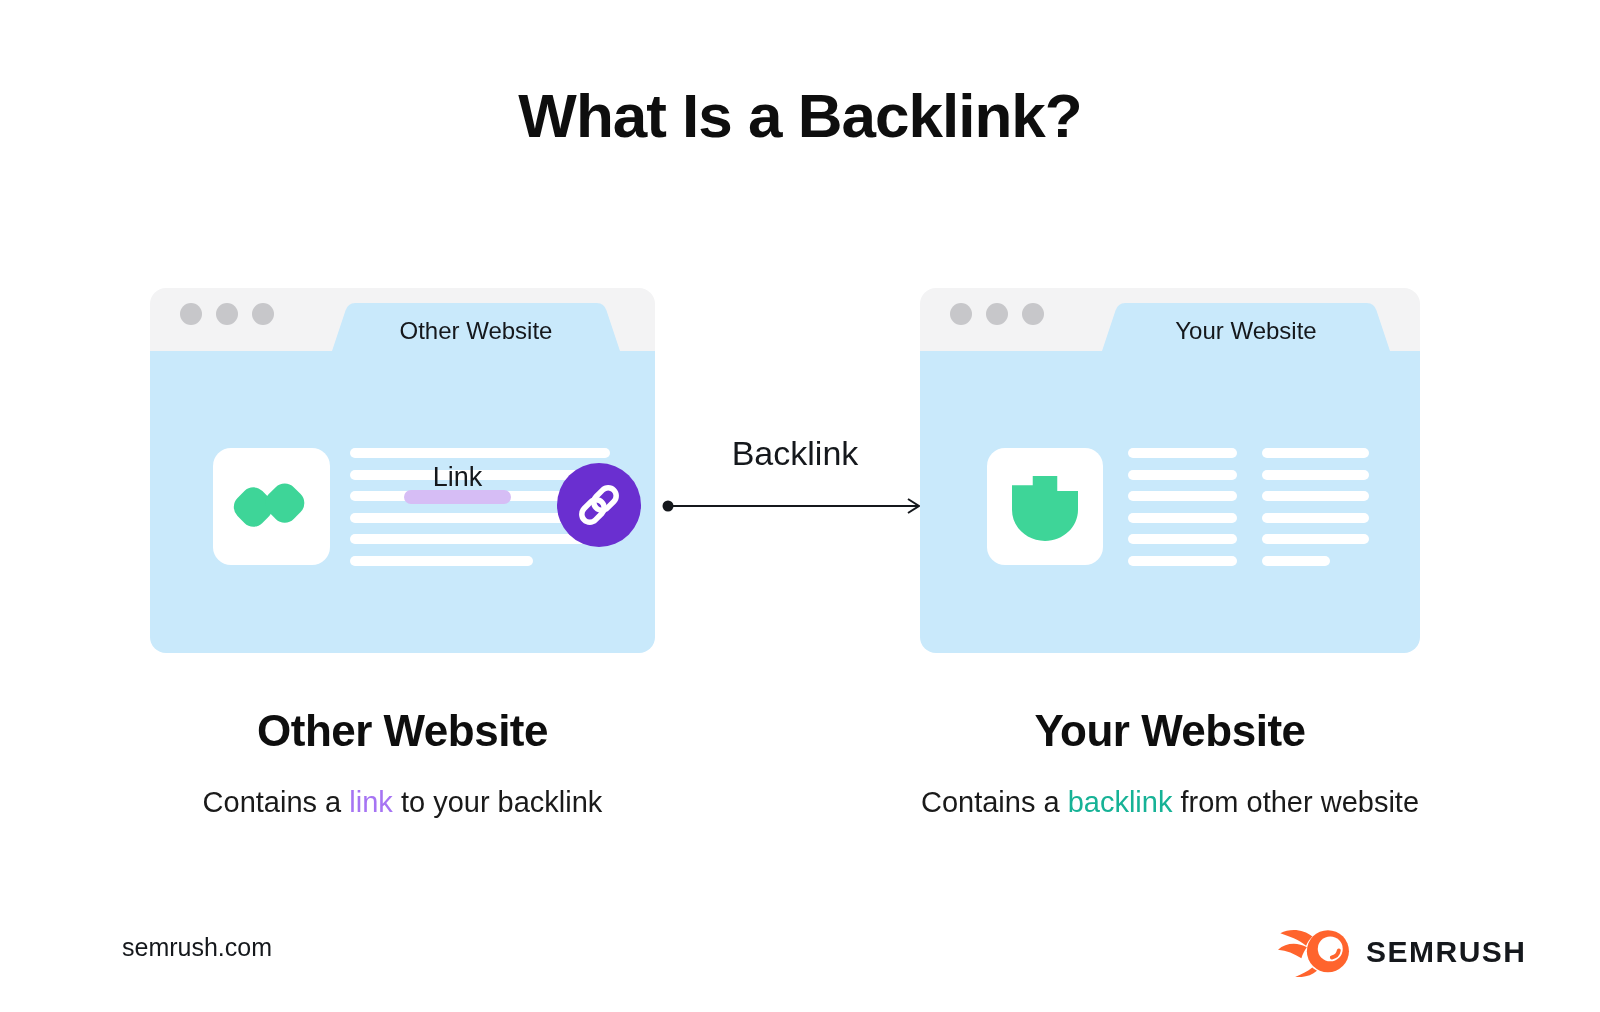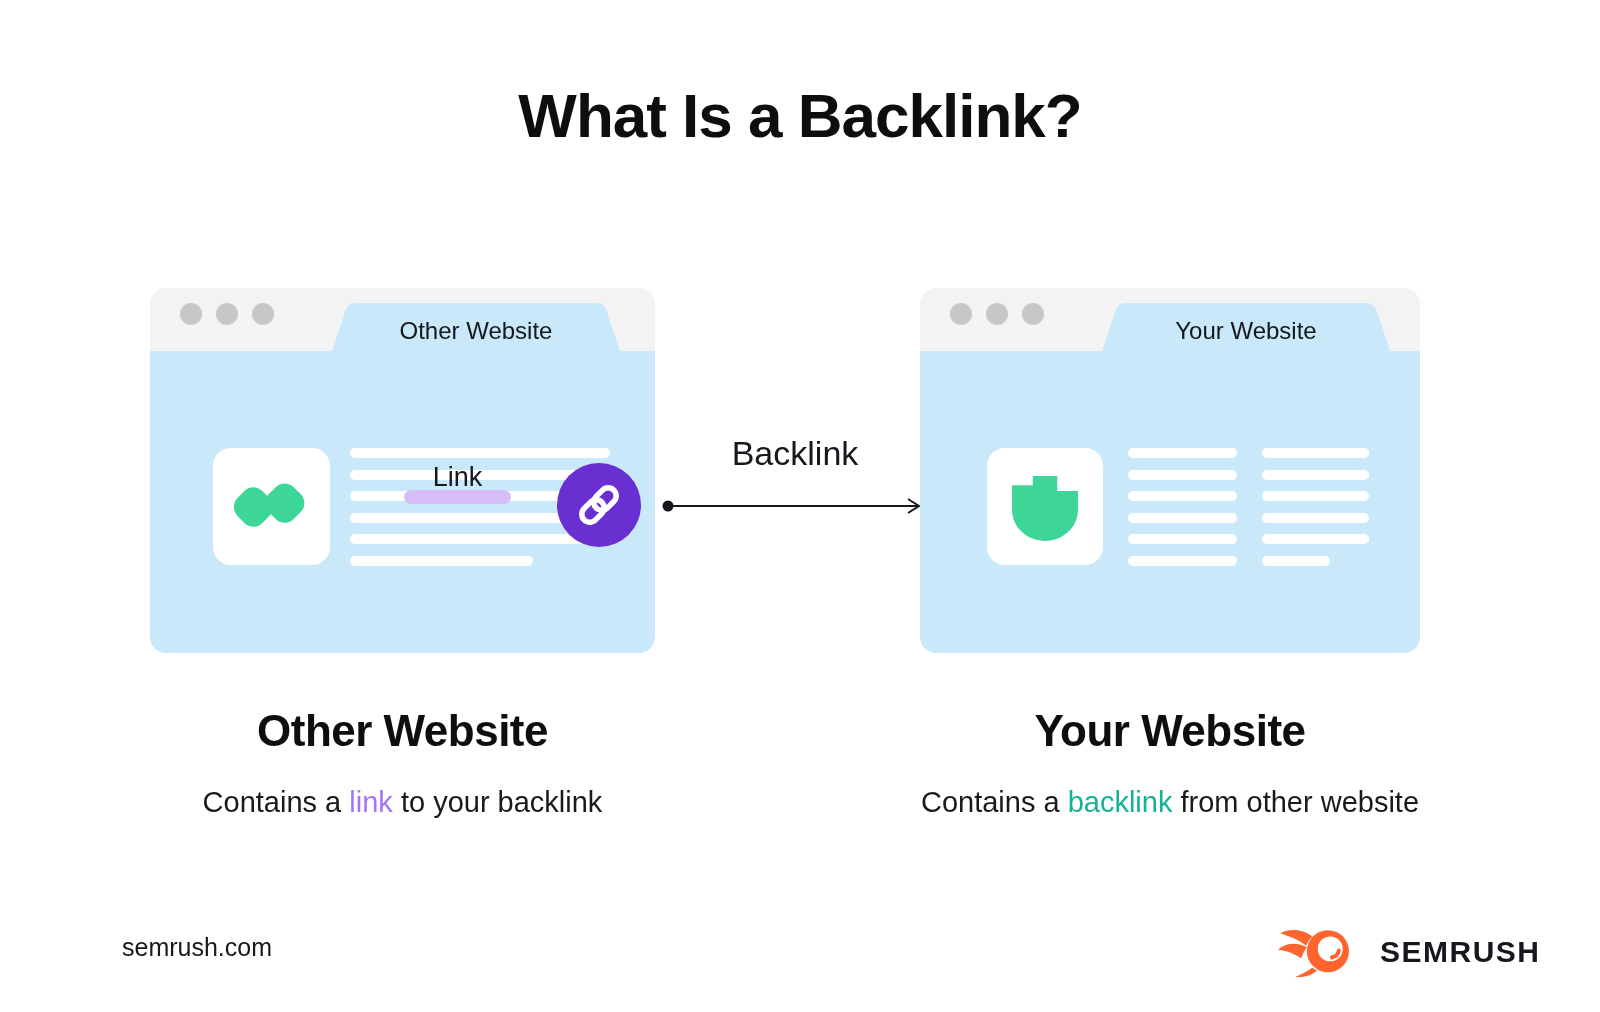--- a/index.html
+++ b/index.html
@@ -64,21 +64,21 @@
   .caption{position:absolute;top:706px;text-align:center;}
   #cap-left{left:150px;width:505px;}
   #cap-right{left:920px;width:500px;}
   .cap-heading{font-size:44px;font-weight:bold;letter-spacing:-0.5px;color:#0e0e0e;}
   .cap-sub{margin-top:30px;font-size:29px;color:#1a1a1a;}
   .hl-link{color:var(--link_text_purple);}
   .hl-backlink{color:var(--backlink_text_green);}
 
   
   .site{position:absolute;left:83px;top:933px;font-size:25px;color:#15181c;margin-left:39px;}
-  .brand{position:absolute;left:1278px;top:926px;display:flex;align-items:center;gap:24px;height:52px;}
+  .brand{position:absolute;left:1278px;top:926px;display:flex;align-items:center;gap:10px;height:52px;}
   .brand-text{font-size:30px;font-weight:bold;letter-spacing:1.5px;color:#15181c;}
 </style>
 </head>
 <body>
 
 <div class="canvas">
 
   <div class="title">What Is a Backlink?</div>
 
   <div class="window" id="win-left">

